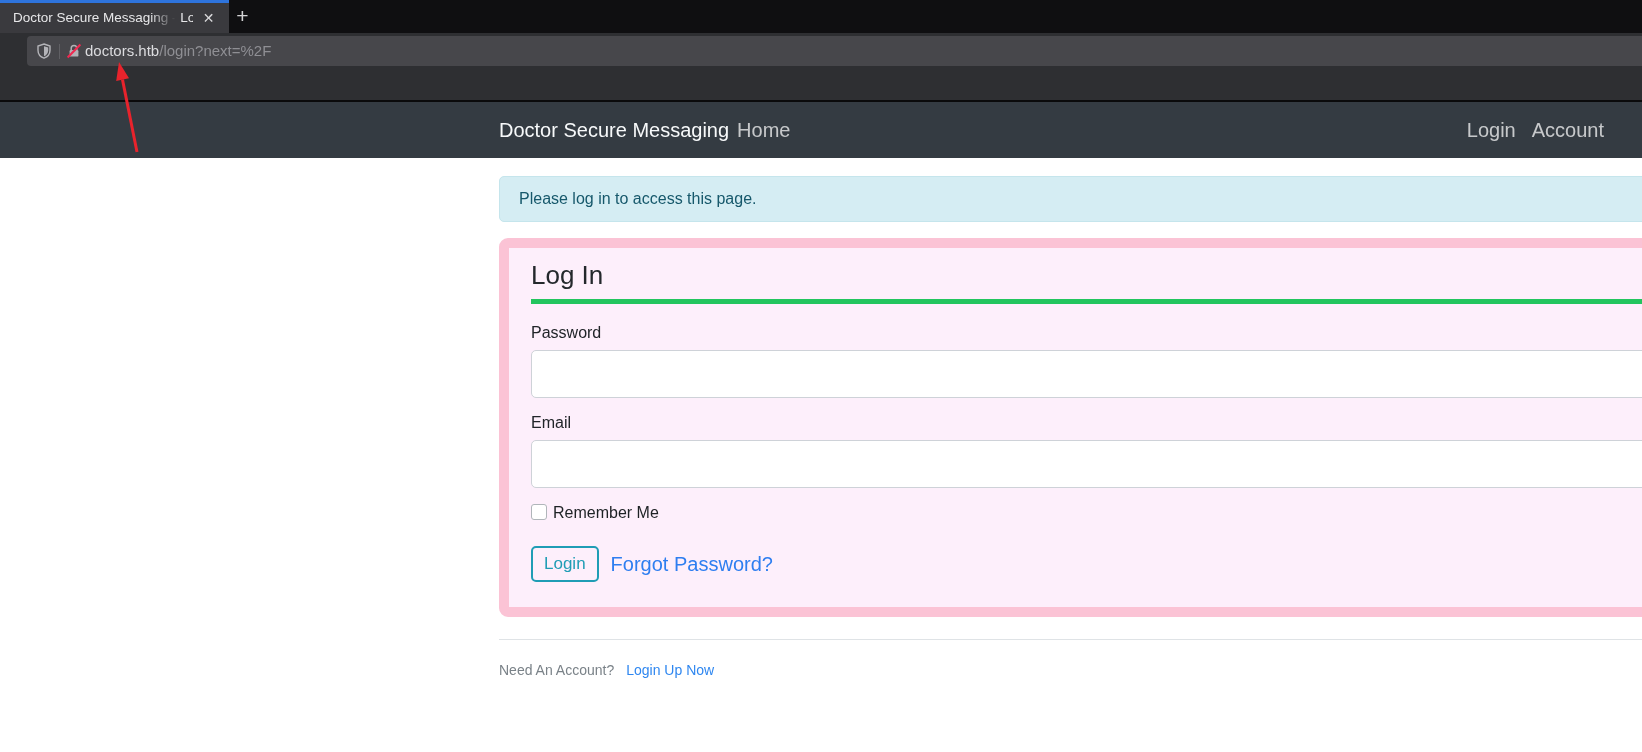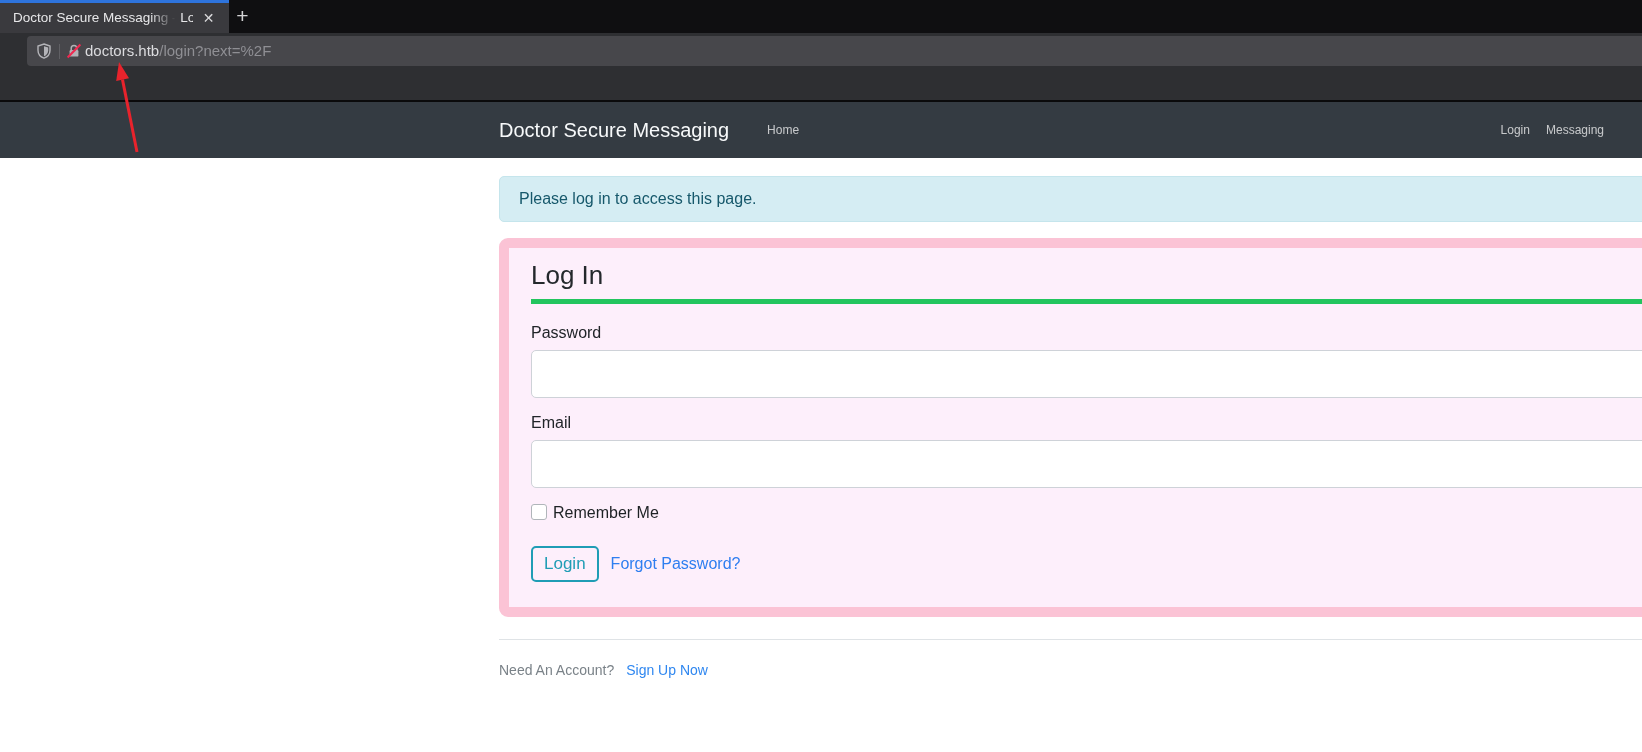--- a/index.html
+++ b/index.html
@@ -46,22 +46,22 @@
   .url-text { position:absolute; left:58px; top:0; height:30px; line-height:30px; font-size:15px; white-space:nowrap; }
   .url-domain { color:#dcdcdf; }
   .url-path { color:#8f8f94; }
 
   
   .annotation { position:absolute; left:98px; top:48px; width:60px; height:120px; pointer-events:none; z-index:50; }
 
   
   .navbar { position:absolute; top:102px; left:0; width:100%; height:56px; background:#343b42; }
   .nav-inner { margin-left:499px; width:1113px; height:56px; display:flex; align-items:center; }
-  .brand { font-size:20px; color:#f7f9fa; text-decoration:none; margin-right:30px; }
-  .nav-link { font-size:12px; color:rgba(255,255,255,0.72); text-decoration:none; padding:0 8px; }
+  .brand { font-size:20px; color:#f7f9fa; text-decoration:none; }
+  .nav-link { font-size:20px; color:rgba(255,255,255,0.72); text-decoration:none; padding:0 8px; }
   .nav-right { margin-left:auto; display:flex; }
 
   
   .main { position:absolute; top:152px; left:499px; width:1316px; padding-top:24px; }
   .alert {
     background:#d5edf3; border:1px solid #c5e5ec; color:#16586b;
     border-radius:5px; padding:13px 19px; font-size:16px; margin-bottom:16px;
   }
   .content-card {
     border:10px solid #fbc3d5; background:#fdeffb; border-radius:9px;
@@ -82,21 +82,21 @@
     appearance:none; -webkit-appearance:none; width:16px; height:16px;
     border:1px solid #b0b5ba; border-radius:3px; background:#ffffff; margin:0 6px 0 0; cursor:pointer;
   }
   .check-label { font-size:16px; color:#1d2124; cursor:pointer; }
   .btn-row { display:flex; align-items:center; }
   .btn-outline-info {
     display:inline-block; padding:6px 11px; background:transparent;
     border:2px solid #1f9db5; border-radius:5px; color:#209db5; font-size:17px;
     font-family:"Liberation Sans", sans-serif; cursor:pointer;
   }
-  .forgot-link { font-size:16px; color:#2e7ef0; text-decoration:none; margin-left:12px; }
+  .forgot-link { font-size:20px; color:#2e7ef0; text-decoration:none; margin-left:12px; }
   .footer-note { margin-top:22px; border-top:1px solid #dfe3e6; padding-top:22px; font-size:14px; color:#7a8288; }
   .signup-link { color:#2f87f0; text-decoration:none; margin-left:12px; }
 </style>
 </head>
 <body>
 
 <div class="tabbar">
   <div class="tab">
     <span class="tab-title">Doctor Secure Messaging - Login</span>
     <span class="tab-title-fade"></span>
@@ -125,21 +125,21 @@
   <line x1="24.5" y1="31.6" x2="39" y2="104" stroke="#e8232c" stroke-width="3"></line>
   <polygon points="21,14 31,30.3 18.2,32.9" fill="#e8232c"></polygon>
 </svg>
 
 <div class="navbar">
   <div class="nav-inner">
     <a class="brand" href="#">Doctor Secure Messaging</a>
     <a class="nav-link" href="#">Home</a>
     <div class="nav-right">
       <a class="nav-link" href="#">Login</a>
-      <a class="nav-link" href="#">Messaging</a>
+      <a class="nav-link" href="#">Account</a>
     </div>
   </div>
 </div>
 
 <div class="main">
 
   <div class="alert">Please log in to access this page.</div>
 
   <div class="content-card">
     <div class="legend">Log In</div>
@@ -159,16 +159,16 @@
       <label class="check-label">Remember Me</label>
     </div>
 
     <div class="btn-row">
       <button class="btn-outline-info">Login</button>
       <a class="forgot-link" href="#">Forgot Password?</a>
     </div>
   </div>
 
   <div class="footer-note">
-    <span>Need An Account?</span><a class="signup-link" href="#">Sign Up Now</a>
+    <span>Need An Account?</span><a class="signup-link" href="#">Login Up Now</a>
   </div>
 
 </div>
 
 </body></html>

